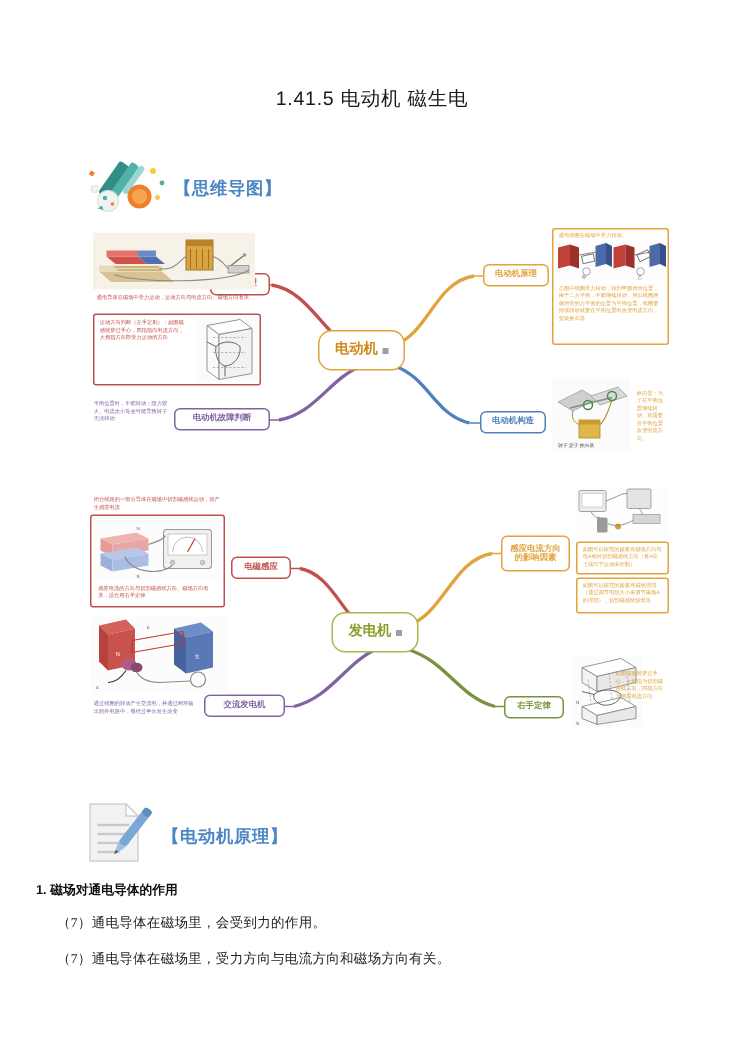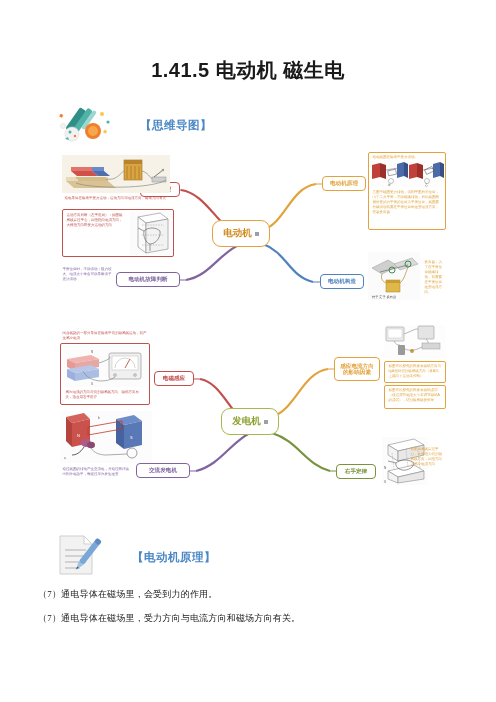--- a/index.html
+++ b/index.html
@@ -10,30 +10,30 @@
     color:#1a1a1a;
     overflow:hidden;
     position:relative;
   }
   .page{position:relative;width:496px;height:702px;}
 
   
   .doc-title{
     text-align:center;
     font-family:"Liberation Sans","DejaVu Sans",sans-serif;
-    font-size:20px;
-    font-weight:700;
+    font-size:13px;
+    font-weight:400;
     letter-spacing:0.5px;
     margin:0;
     position:absolute;
     top:57px;left:0;right:0;
   }
 
   
-  .sec-head{position:absolute;display:flex;align-items:center;gap:24px;}
+  .sec-head{position:absolute;display:flex;align-items:center;}
   .sec-head .sec-label{
     font-family:"Liberation Sans","DejaVu Sans",sans-serif;
     font-size:11.5px;color:#4a87c4;font-weight:600;letter-spacing:0.5px;
   }
   .icon-mind{position:relative;width:58px;height:38px;flex:0 0 58px;}
   .icon-doc{position:relative;width:52px;height:46px;flex:0 0 52px;}
 
   
   .mm{position:absolute;}
   .mmsvg{position:absolute;top:0;left:0;}
@@ -411,17 +411,18 @@
           <rect x="28" y="2" width="6" height="5" rx="2" fill="#5d8cc0"></rect>
           <polygon points="28,32 34,32 31,40" fill="#9cc2e4"></polygon>
           <polygon points="30,37 32,37 31,40" fill="#4a4a4a"></polygon>
         </g>
       </svg>
     </div>
     <span class="sec-label">【电动机原理】</span>
   </div>
 
   <div class="kp" style="top:588px;">
+    <p class="kp-title">1. 磁场对通电导体的作用</p>
     <p class="kp-line">（7）通电导体在磁场里，会受到力的作用。</p>
     <p class="kp-line">（7）通电导体在磁场里，受力方向与电流方向和磁场方向有关。</p>
   </div>
 
 </div>
 
 </body></html>

